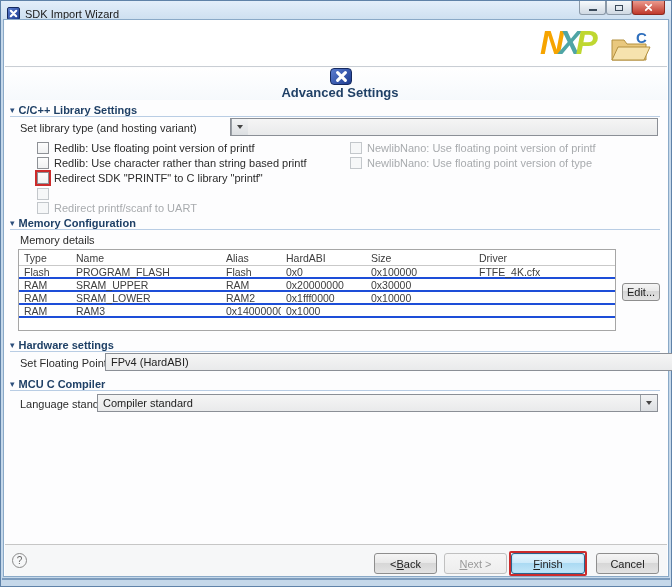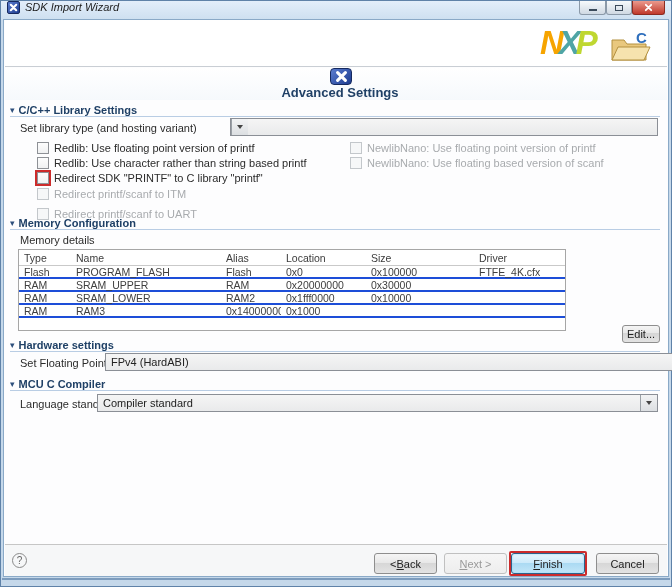--- a/index.html
+++ b/index.html
@@ -8,21 +8,21 @@
     position:relative; width:672px; height:587px; margin:0 auto;
     background:#c5d8ea;
     box-shadow: inset 0 0 0 1px #5f82a8;
     overflow:hidden;
     font-family:"Liberation Sans", sans-serif;
   }
   
   .titlebar {
     position:absolute; left:1px; top:1px; right:1px; height:19px;
     background:linear-gradient(#e3eefa,#cddff0);
-    display:flex; align-items:flex-start;font-style:italic;
+    display:flex; align-items:flex-end;
   }
   .app-icon {
     width:13px; height:13px; margin:0 5px 0 6px; border-radius:2px;
     background:linear-gradient(135deg,#5b7dd0,#1d3c8f);
     border:1px solid #15295f; display:flex; align-items:center; justify-content:center;
   }
   .app-icon svg, .adv-icon svg { display:block; }
   .title-text { font-size:11px; color:#1b1b1b; }
   .winbtns { position:absolute; right:6px; top:0; display:flex; }
   .winbtn {
@@ -70,33 +70,33 @@
   .combo-btn { width:17px; align-self:stretch; border-left:1px solid #9aa0a6; background:linear-gradient(#f2f3f4,#dcdfe2); display:flex; align-items:center; justify-content:center; }
   .tri { width:0; height:0; border-left:3.5px solid transparent; border-right:3.5px solid transparent; border-top:4px solid #444; }
   
   .cbrow { display:flex; align-items:center; height:14px;padding-left:17px; }
   .cb { width:12px; height:12px; border:1px solid #8e9196; background:linear-gradient(#fdfdfd,#f0f1f2); margin-right:5px; flex:none; }
   .cbl { font-size:11px; color:#2b2b2b; white-space:nowrap; }
   .cbrow.disabled .cb { border-color:#c3c7cb; background:#f6f7f8; }
   .cbrow.disabled .cbl { color:#a8abae; }
   .cb.annotated { outline:2px solid #cc2b2b; outline-offset:0px; }
   
-  .memtable { left:18px; top:249px; width:548px; height:82px; border:1px solid #a6a6a6; background:#fff; font-size:10.5px; }
+  .memtable { left:18px; top:249px; width:598px; height:82px; border:1px solid #a6a6a6; background:#fff; font-size:10.5px; }
   .trow { display:grid; grid-template-columns:52px 150px 60px 85px 108px 1fr; align-items:center; }
   .trow.head { height:16px; border-bottom:1px solid #c9c9c9; color:#3c3c3c; }
   .trow.body { height:13px; color:#404040; border-bottom:2px solid #1d4ed8; }
   .trow > span { padding-left:5px; white-space:nowrap; overflow:hidden; }
   
   .btn {
     font-family:"Liberation Sans", sans-serif; font-size:11px; color:#222;
     border:1px solid #8e8e8e; border-radius:3px;
     background:linear-gradient(#f5f5f5,#e8e8e8 45%,#d6d6d6 46%,#e3e3e3);
     display:flex; align-items:center; justify-content:center; cursor:default;
   }
-  .btn.small { height:18px;margin-top:42px; }
+  .btn.small { height:18px; }
   .btn.disabled { color:#9a9a9a; border-color:#c0c0c0; background:linear-gradient(#f6f6f6,#ededed); }
   .btn.default {
     border-color:#2c628b;
     background:linear-gradient(#e8f6fd,#cdeafa 45%,#a9d9f2 46%,#c3e6f8);
     box-shadow:inset 0 0 2px #8cd1f0;
   }
   .finish-wrap { border:2px solid #cc2b2b; border-radius:2px; padding:0; }
   .footer-sep { left:5px; top:544px; width:662px; height:1px; background:#c6c6c6; }
   .footer-bg { left:5px; top:545px; width:662px; height:31px; background:#f6f7f8; }
   .help {
@@ -175,47 +175,46 @@
   <div class="abs cbrow" style="left:20px; top:156px;">
     <span class="cb"></span>
     <span class="cbl">Redlib: Use character rather than string based printf</span>
   </div>
   <div class="abs cbrow disabled" style="left:333px; top:141px;">
     <span class="cb"></span>
     <span class="cbl">NewlibNano: Use floating point version of printf</span>
   </div>
   <div class="abs cbrow disabled" style="left:333px; top:156px;">
     <span class="cb"></span>
-    <span class="cbl">NewlibNano: Use floating based version of scanf</span>
+    <span class="cbl">NewlibNano: Use floating point version of type</span>
   </div>
   <div class="abs cbrow" style="left:20px; top:171px;">
     <span class="cb annotated"></span>
     <span class="cbl">Redirect SDK "PRINTF" to C library "printf"</span>
   </div>
   <div class="abs cbrow disabled" style="left:20px; top:187px;">
     <span class="cb"></span>
-    <span class="cbl">Redirect printf/scanf to ITM</span>
-  </div>
-  <div class="abs cbrow disabled" style="left:20px; top:207px;">
+  </div>
+  <div class="abs cbrow disabled" style="left:20px; top:201px;">
     <span class="cb"></span>
     <span class="cbl">Redirect printf/scanf to UART</span>
   </div>
 
   <div class="abs sec" style="top:216px;">
     <span class="twistie">▾</span>
     <span class="sec-title">Memory Configuration</span>
   </div>
   <span class="abs lbl" style="left:20px; top:234px;">Memory details</span>
 
   <div class="abs memtable">
     <div class="trow head">
       <span>Type</span>
       <span>Name</span>
       <span>Alias</span>
-      <span>Location</span>
+      <span>HardABI</span>
       <span>Size</span>
       <span>Driver</span>
     </div>
     <div class="trow body">
       <span>Flash</span>
       <span>PROGRAM_FLASH</span>
       <span>Flash</span>
       <span>0x0</span>
       <span>0x100000</span>
       <span>FTFE_4K.cfx</span>

